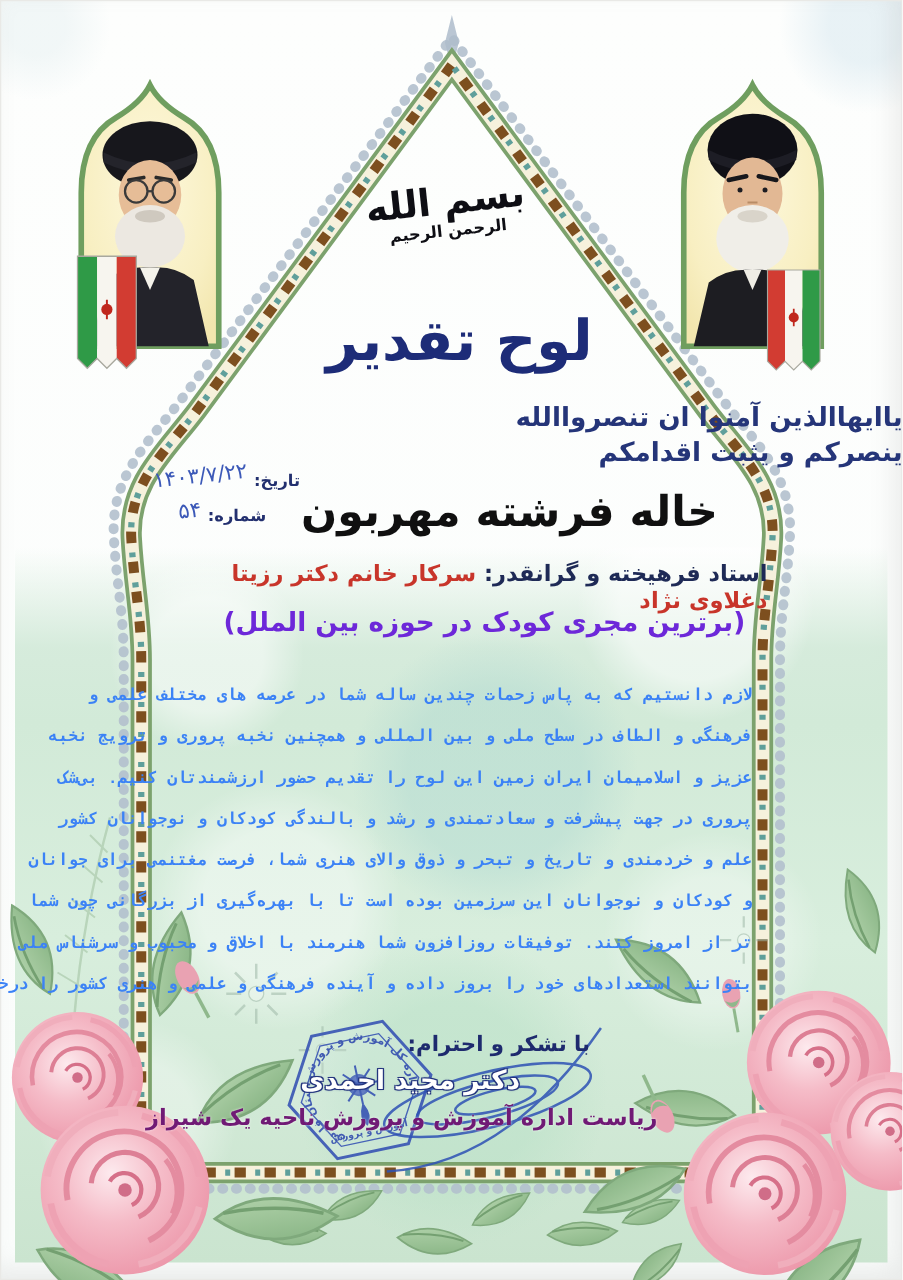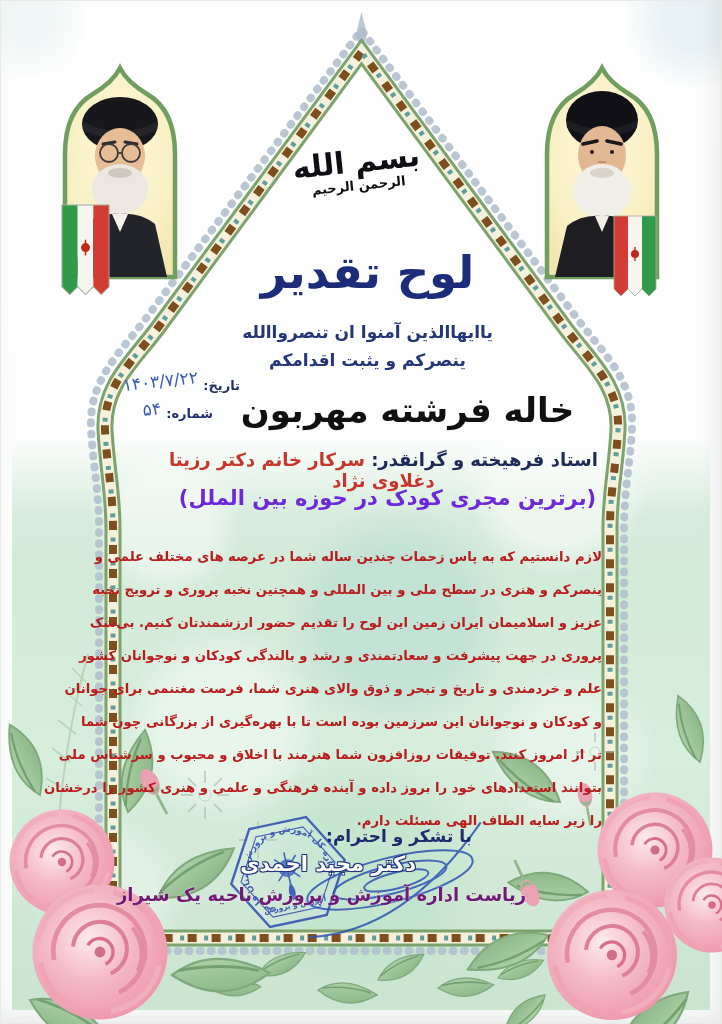--- a/index.html
+++ b/index.html
@@ -21,33 +21,33 @@
      radial-gradient(circle at 14% 80%, rgba(255,255,255,.35) 0 45px, transparent 80px),
      linear-gradient(180deg, rgba(207,232,214,0) 0px, rgba(207,232,214,.85) 80px,
         #d2ead8 140px, #d8eedd 55%, #cae4cf 100%);}
   .art{position:absolute;inset:0;}
   .txt{position:absolute;direction:rtl;color:#1c1c1c;}
   .c{text-align:center;padding-left:13px;}
   .bismillah{left:257px;top:146px;width:200px;color:#0e0e14;transform:rotate(-6deg);}
   .bismillah .big{font-size:30px;font-weight:bold;line-height:32px;text-align:center;}
   .bismillah .small{font-size:13px;font-weight:bold;text-align:center;letter-spacing:1px;}
   .title{left:0;right:0;top:246px;font-size:45px;font-weight:bold;color:#1d2c78;}
-  .verse{left:0;right:0;font-size:17px;font-weight:bold;color:#253579;}
+  .verse{left:0;right:0;font-size:21px;font-weight:bold;color:#253579;text-align:right;}
   .v1{top:322px;} .v2{top:350px;}
   .meta{font-size:13px;font-weight:bold;color:#23306f;}
   .meta .hand{display:inline-block;direction:ltr;font-weight:normal;font-size:17px;
     color:#3c59b8;letter-spacing:3px;transform:rotate(-6deg) translateY(-3px);}
   .date{left:55px;top:374px;width:185px;}
   .serial{left:85px;top:402px;width:128px;}
   .recipient{left:200px;right:120px;top:390px;font-size:34px;font-weight:bold;color:#101010;
      letter-spacing:-1px;}
-  .honoree{left:140px;right:108px;top:449px;font-size:18px;font-weight:bold;color:#1e2a56;}
+  .honoree{left:140px;right:108px;top:449px;font-size:18px;font-weight:bold;color:#1e2a56;text-align:right;}
   .honoree .red{color:#c8352a;}
   .achv{left:140px;right:100px;top:486px;font-size:21px;font-weight:bold;color:#6d28d9;}
-  .body{left:126px;right:120px;top:540px;font-size:13.2px;font-weight:bold;color:#b91c1c;}
+  .body{left:126px;right:120px;top:540px;font-size:13.2px;font-weight:bold;color:#3b82f6;font-family:Liberation Mono, monospace;}
   .body .bl{height:33px;line-height:33px;text-align:justify;text-align-last:justify;white-space:nowrap;text-justify:inter-word;}
   .body .bl.last{text-align:right;text-align-last:right;}
   .closing{top:826px;right:250px;font-size:17px;font-weight:bold;color:#1e2a6e;margin-left:35px;}
   .signer{top:852px;right:306px;font-size:21px;font-weight:bold;color:#fff;
     text-shadow:-1px -1px 0 #24357e,1px -1px 0 #24357e,-1px 1px 0 #24357e,1px 1px 0 #24357e,0 0 2px #24357e;text-align:right;}
   .role{top:884px;right:196px;font-size:18px;font-weight:bold;color:#701a75;
     text-shadow:0 0 2px rgba(255,255,255,.8);}
 </style>
 </head>
 <body>
@@ -255,26 +255,25 @@
 
   <div class="txt honoree c">
     <span>استاد فرهیخته و گرانقدر:</span>
     <span class="red">سرکار خانم دکتر رزیتا دغلاوی نژاد</span>
   </div>
 
   <div class="txt achv c">(برترین مجری کودک در حوزه بین الملل)</div>
 
   <div class="txt body">
     <div class="bl">لازم دانستیم که به پاس زحمات چندین ساله شما در عرصه های مختلف علمی و</div>
-    <div class="bl">ینصرکم و هنری در سطح ملی و بین المللی و همچنین نخبه پروری و ترویج نخبه</div>
+    <div class="bl">فرهنگی و الطاف در سطح ملی و بین المللی و همچنین نخبه پروری و ترویج نخبه</div>
     <div class="bl">عزیز و اسلامیمان ایران زمین این لوح را تقدیم حضور ارزشمندتان کنیم. بی‌شک</div>
     <div class="bl">پروری در جهت پیشرفت و سعادتمندی و رشد و بالندگی کودکان و نوجوانان کشور</div>
     <div class="bl">علم و خردمندی و تاریخ و تبحر و ذوق والای هنری شما، فرصت مغتنمی برای جوانان</div>
     <div class="bl">و کودکان و نوجوانان این سرزمین بوده است تا با بهره‌گیری از بزرگانی چون شما</div>
     <div class="bl">تر از امروز کنند. توفیقات روزافزون شما هنرمند با اخلاق و محبوب و سرشناس ملی</div>
     <div class="bl">بتوانند استعدادهای خود را بروز داده و آینده فرهنگی و علمی و هنری کشور را درخشان</div>
-    <div class="bl last">را زیر سایه الطاف الهی مسئلت دارم.</div>
   </div>
 
   <div class="txt closing">با تشکر و احترام:</div>
   <div class="txt signer">دکتر مجید احمدی</div>
   <div class="txt role">ریاست اداره آموزش و پرورش ناحیه یک شیراز</div>
 </div>
 
 </body></html>

